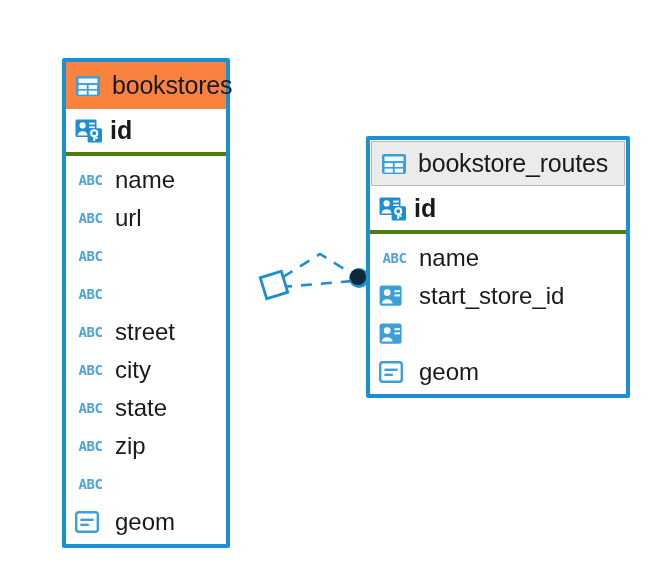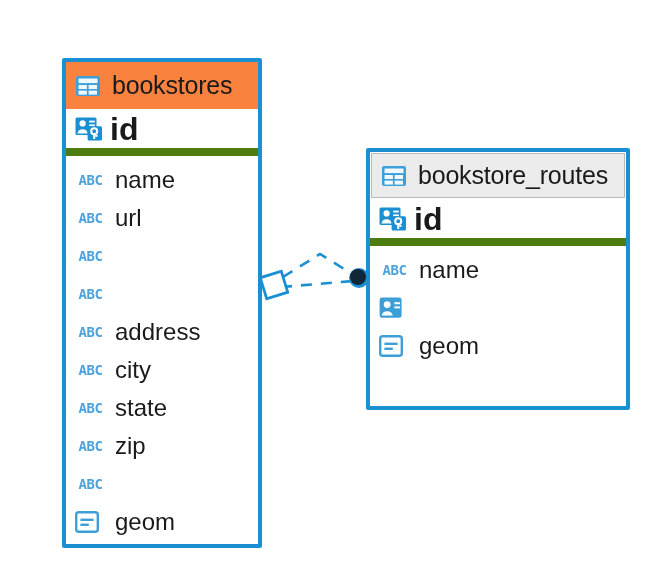--- a/index.html
+++ b/index.html
@@ -45,22 +45,22 @@
     margin: 1px;
     height: 45px;
   }
 
   .pk-row {
     box-sizing: border-box;
     display: flex;
     align-items: center;
     height: 47px;
     padding: 0 8px 0 9px;
-    border-bottom: 8px solid #4d7c0f;
-    font-size: 32px;
+    border-bottom: 4px solid #4d7c0f;
+    font-size: 25px;
     font-weight: bold;
     color: #1a1a1a;
     white-space: nowrap;
   }
 
   .field-list {
     padding: 5px 0 6px 0;
   }
   .field-row {
     box-sizing: border-box;
@@ -106,21 +106,21 @@
     left: 0;
     top: 0;
     width: 654px;
     height: 570px;
     pointer-events: none;
   }
 </style>
 </head>
 <body>
 
-<div class="entity" id="entity-0" style="left:62px; top:58px; width:200px; height:490px;">
+<div class="entity" id="entity-0" style="left:62px; top:58px; width:168px; height:490px;">
 
   <div class="entity-header selected">
     <span class="icon">
       <svg width="26" height="22" viewBox="0 0 26 22">
         <rect x="1" y="1" width="24" height="20" rx="2" fill="#3d9fd8"></rect>
         <rect x="3.5" y="3.5" width="19" height="4.6" fill="#ffffff" opacity="0.92"></rect>
         <rect x="3.5" y="10" width="8.4" height="4" fill="#ffffff" opacity="0.92"></rect>
         <rect x="13.6" y="10" width="8.4" height="4" fill="#ffffff" opacity="0.92"></rect>
         <rect x="3.5" y="15.6" width="8.4" height="4" fill="#ffffff" opacity="0.92"></rect>
         <rect x="13.6" y="15.6" width="8.4" height="4" fill="#ffffff" opacity="0.92"></rect>
@@ -162,21 +162,21 @@
     <div class="field-row">
       <span class="icon abc-icon">ABC</span>
     </div>
 
     <div class="field-row">
       <span class="icon abc-icon">ABC</span>
     </div>
 
     <div class="field-row">
       <span class="icon abc-icon">ABC</span>
-      <span class="label">address</span>
+      <span class="label">street</span>
     </div>
 
     <div class="field-row">
       <span class="icon abc-icon">ABC</span>
       <span class="label">city</span>
     </div>
 
     <div class="field-row">
       <span class="icon abc-icon">ABC</span>
       <span class="label">state</span>
@@ -198,21 +198,21 @@
           <rect x="5.4" y="7.6" width="13.2" height="2.4" fill="#3d9fd8"></rect>
           <rect x="5.4" y="12.6" width="8.4" height="2.4" fill="#3d9fd8"></rect>
         </svg>
       </span>
       <span class="label">geom</span>
     </div>
 
   </div>
 </div>
 
-<div class="entity" id="entity-1" style="left:366px; top:148px; width:264px; height:262px;">
+<div class="entity" id="entity-1" style="left:366px; top:136px; width:264px; height:262px;">
 
   <div class="entity-header plain">
     <span class="icon">
       <svg width="26" height="22" viewBox="0 0 26 22">
         <rect x="1" y="1" width="24" height="20" rx="2" fill="#3d9fd8"></rect>
         <rect x="3.5" y="3.5" width="19" height="4.6" fill="#ffffff" opacity="0.92"></rect>
         <rect x="3.5" y="10" width="8.4" height="4" fill="#ffffff" opacity="0.92"></rect>
         <rect x="13.6" y="10" width="8.4" height="4" fill="#ffffff" opacity="0.92"></rect>
         <rect x="3.5" y="15.6" width="8.4" height="4" fill="#ffffff" opacity="0.92"></rect>
         <rect x="13.6" y="15.6" width="8.4" height="4" fill="#ffffff" opacity="0.92"></rect>
@@ -239,31 +239,43 @@
     <span class="label">id</span>
   </div>
 
   <div class="field-list">
 
     <div class="field-row">
       <span class="icon abc-icon">ABC</span>
       <span class="label">name</span>
     </div>
 
-
     <div class="field-row">
       <span class="icon" style="width:31px; justify-content:flex-start;">
         <svg width="24" height="22" viewBox="0 0 24 22">
           <rect x="0.6" y="0.6" width="22" height="20.2" rx="2.4" fill="#3d9fd8"></rect>
           <circle cx="8.2" cy="7.6" r="3.4" fill="#ffffff"></circle>
           <path d="M2.6 18.6 a5.8 5.8 0 0 1 11.2 0 z" fill="#ffffff"></path>
           <rect x="15.4" y="5.2" width="5.6" height="2.0" fill="#ffffff"></rect>
           <rect x="15.4" y="9.4" width="5.6" height="2.0" fill="#ffffff"></rect>
         </svg>
       </span>
+      <span class="label">start_store_id</span>
+    </div>
+
+    <div class="field-row">
+      <span class="icon" style="width:31px; justify-content:flex-start;">
+        <svg width="24" height="22" viewBox="0 0 24 22">
+          <rect x="0.6" y="0.6" width="22" height="20.2" rx="2.4" fill="#3d9fd8"></rect>
+          <circle cx="8.2" cy="7.6" r="3.4" fill="#ffffff"></circle>
+          <path d="M2.6 18.6 a5.8 5.8 0 0 1 11.2 0 z" fill="#ffffff"></path>
+          <rect x="15.4" y="5.2" width="5.6" height="2.0" fill="#ffffff"></rect>
+          <rect x="15.4" y="9.4" width="5.6" height="2.0" fill="#ffffff"></rect>
+        </svg>
+      </span>
     </div>
 
     <div class="field-row">
       <span class="icon" style="width:31px; justify-content:flex-start;">
         <svg width="24" height="22" viewBox="0 0 24 22">
           <rect x="1.2" y="1.2" width="21.6" height="19.6" rx="2.6" fill="#ffffff" stroke="#3d9fd8" stroke-width="2.4"></rect>
           <rect x="5.4" y="7.6" width="13.2" height="2.4" fill="#3d9fd8"></rect>
           <rect x="5.4" y="12.6" width="8.4" height="2.4" fill="#3d9fd8"></rect>
         </svg>
       </span>

